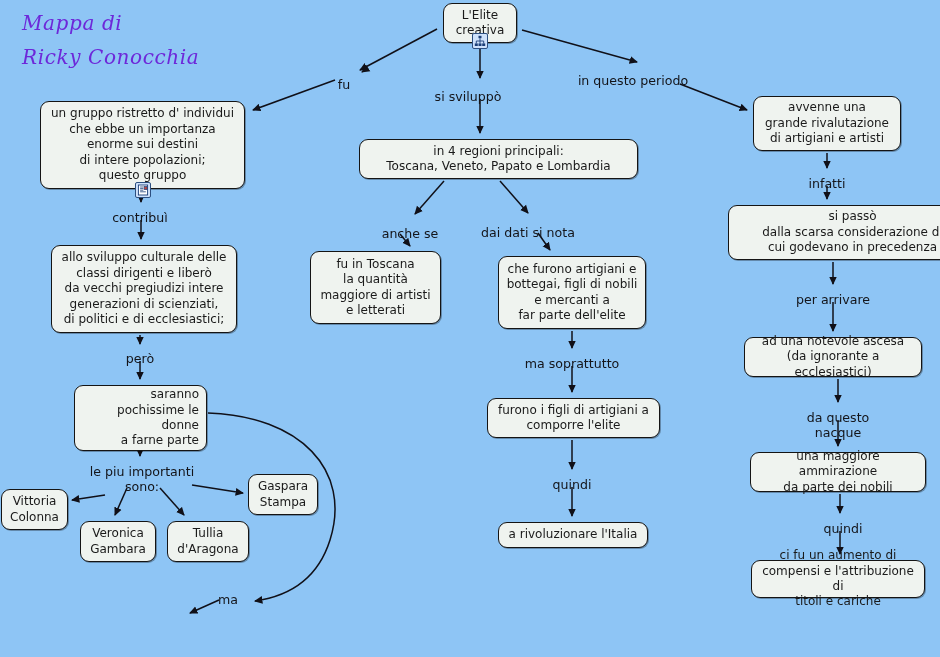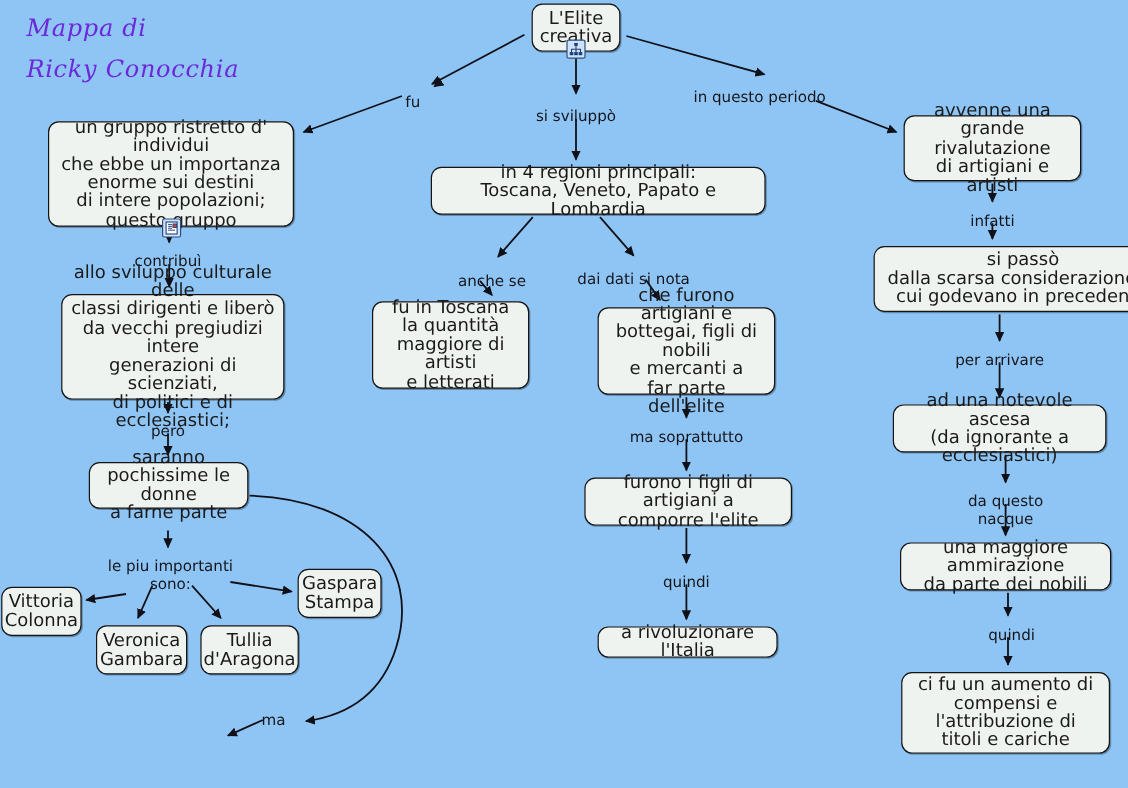--- a/index.html
+++ b/index.html
@@ -27,21 +27,21 @@
     height: 657px;
     pointer-events: none;
   }
   .node {
     position: absolute;
     box-sizing: border-box;
     background: #eff3ef;
     border: 1.4px solid #141414;
     border-radius: 9px;
     color: #1a1a1a;
-    font-size: 15px;
+    font-size: 12px;
     line-height: 15.4px;
     text-align: center;
     display: flex;
     align-items: center;
     justify-content: center;
     padding: 3px 7px;
     white-space: pre-line;
     box-shadow: 1px 1px 0 rgba(0,0,0,0.30);
     z-index: 3;
   }
@@ -182,42 +182,42 @@
 e letterati</div>
   <div class="node" style="left: 498px; top: 256px; width: 148px; height: 73px;">che furono artigiani e
 bottegai, figli di nobili
 e mercanti a
 far parte dell'elite</div>
   <div class="node" style="left: 728px; top: 205px; width: 249px; height: 55px;">si passò
 dalla scarsa considerazione di
 cui godevano in precedenza</div>
   <div class="node" style="left: 744px; top: 337px; width: 178px; height: 40px;">ad una notevole ascesa
 (da ignorante a ecclesiastici)</div>
-  <div class="node" style="left: 74px; top: 385px; width: 133px; height: 39px;">saranno
+  <div class="node" style="left: 74px; top: 385px; width: 133px; height: 66px; text-align: right;">saranno
 pochissime le donne
 a farne parte</div>
   <div class="node" style="left: 487px; top: 398px; width: 173px; height: 40px;">furono i figli di artigiani a
 comporre l'elite</div>
   <div class="node" style="left: 750px; top: 452px; width: 176px; height: 40px;">una maggiore ammirazione
 da parte dei nobili</div>
   <div class="node" style="left: 248px; top: 474px; width: 70px; height: 41px;">Gaspara
 Stampa</div>
   <div class="node" style="left: 1px; top: 489px; width: 67px; height: 41px;">Vittoria
 Colonna</div>
   <div class="node" style="left: 80px; top: 521px; width: 76px; height: 41px;">Veronica
 Gambara</div>
   <div class="node" style="left: 167px; top: 521px; width: 82px; height: 41px;">Tullia
 d'Aragona</div>
   <div class="node" style="left: 498px; top: 522px; width: 150px; height: 26px;">a rivoluzionare l'Italia</div>
-  <div class="node" style="left: 751px; top: 560px; width: 174px; height: 68px;">ci fu un aumento di
+  <div class="node" style="left: 751px; top: 560px; width: 174px; height: 38px;">ci fu un aumento di
 compensi e l'attribuzione di
 titoli e cariche</div>
 
   <div class="linklabel" style="left: 344px; top: 78px;">fu</div>
-  <div class="linklabel" style="left: 480px; top: 90px;">si sviluppò</div>
+  <div class="linklabel" style="left: 468px; top: 90px;">si sviluppò</div>
   <div class="linklabel" style="left: 633px; top: 74px;">in questo periodo</div>
   <div class="linklabel" style="left: 140px; top: 211px;">contribuì</div>
   <div class="linklabel" style="left: 827px; top: 177px;">infatti</div>
   <div class="linklabel" style="left: 410px; top: 227px;">anche se</div>
   <div class="linklabel" style="left: 528px; top: 226px;">dai dati si nota</div>
   <div class="linklabel" style="left: 140px; top: 352px;">però</div>
   <div class="linklabel" style="left: 833px; top: 293px;">per arrivare</div>
   <div class="linklabel" style="left: 572px; top: 357px;">ma soprattutto</div>
   <div class="linklabel" style="left: 838px; top: 411px;">da questo nacque</div>
   <div class="linklabel" style="left: 142px; top: 465px;">le piu importanti

